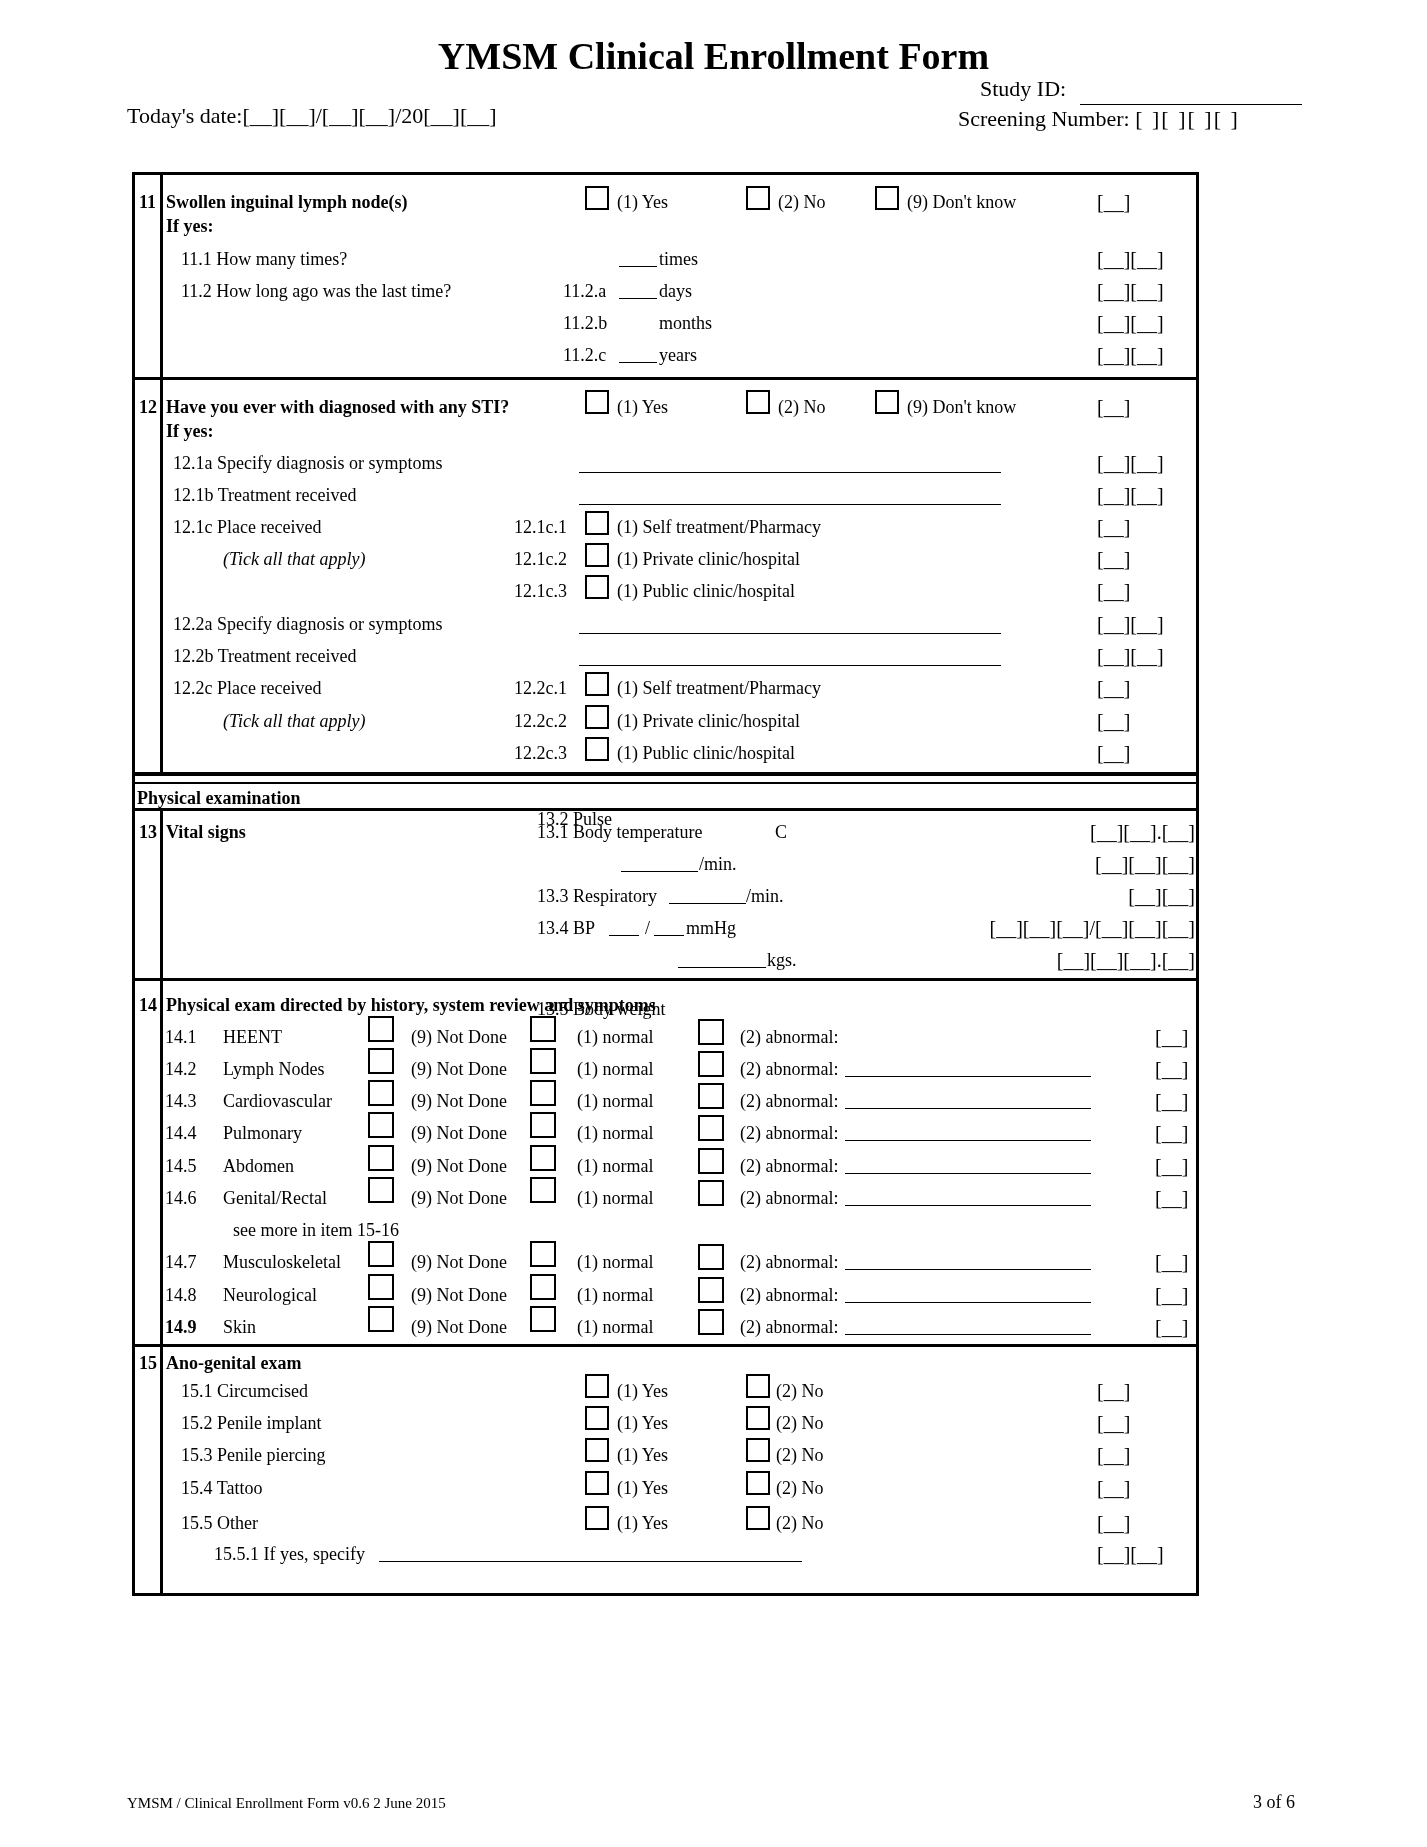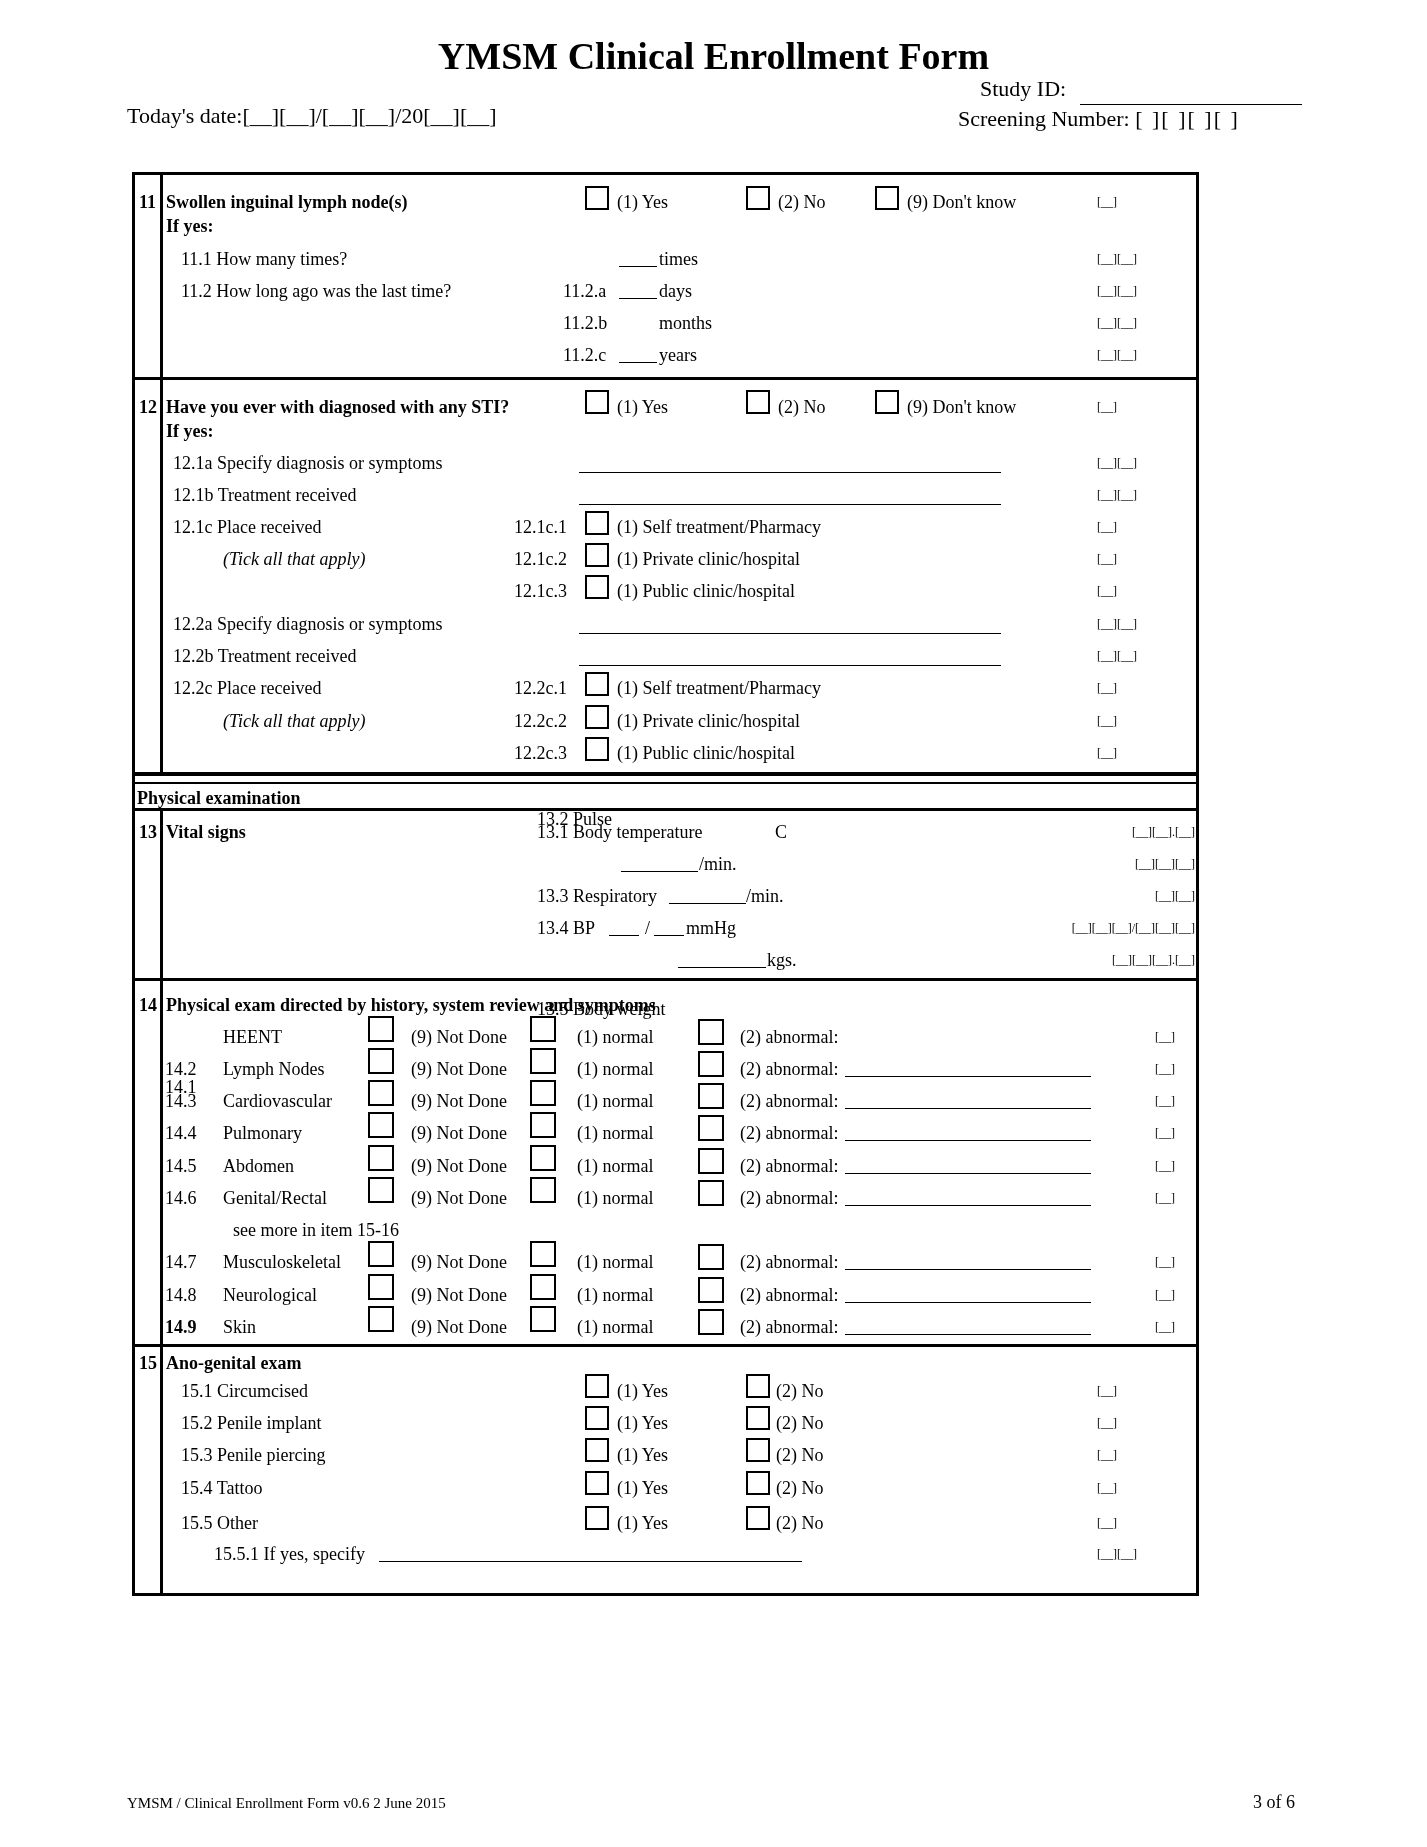--- a/index.html
+++ b/index.html
@@ -7,21 +7,21 @@
   .abs{position:absolute;white-space:nowrap;}
   .t{font-size:18px;line-height:22px;}
   .b{font-weight:bold;}
   .i{font-style:italic;}
   .title{font-size:38px;font-weight:bold;}
   .hdr{font-size:22px;line-height:26px;}
   .box{position:absolute;width:24px;height:24px;border:2px solid #000;box-sizing:border-box;background:#fff;}
   .hl{position:absolute;background:#000;}
   .vl{position:absolute;background:#000;}
   .uline{position:absolute;height:1px;background:#000;}
-  .code{font-size:12px;line-height:22px;letter-spacing:0;}
+  .code{font-size:20px;line-height:22px;letter-spacing:0;}
   .r{text-align:right;}
 </style>
 </head>
 <body>
 
 <div class="abs title" style="left:0;width:1427px;text-align:center;top:34px;">YMSM Clinical Enrollment Form</div>
 <div class="abs hdr" style="left:127px;top:103px;">
   <span>Today's date:</span><span>[__][__]/[__][__]/20[__][__]</span>
 </div>
 <div class="abs hdr" style="left:980px;top:76px;">Study ID:</div>
@@ -177,21 +177,21 @@
   <div class="uline" style="left:678px;top:967px;width:88px;"></div>
   <div class="abs t" style="left:767px;top:949px;">kgs.</div>
   <div class="abs code r" style="right:232px;top:949px;">[__][__][__].[__]</div>
 </div>
 
 <div>
   <div class="abs t b" style="left:139px;top:994px;">14</div>
   <div class="abs t b" style="left:166px;top:994px;">Physical exam directed by history, system review and symptoms</div>
 
   <div>
-    <div class="abs t" style="left:165px;top:1076px;">14.1</div>
+    <div class="abs t" style="left:165px;top:1026px;">14.1</div>
     <div class="abs t" style="left:223px;top:1026px;">HEENT</div>
     <div class="box" style="left:368px;top:1016px;width:26px;height:26px;"></div>
     <div class="abs t" style="left:411px;top:1026px;">(9) Not Done</div>
     <div class="box" style="left:530px;top:1016px;width:26px;height:26px;"></div>
     <div class="abs t" style="left:577px;top:1026px;">(1) normal</div>
     <div class="box" style="left:698px;top:1019px;width:26px;height:26px;"></div>
     <div class="abs t" style="left:740px;top:1026px;">(2) abnormal:</div>
     <div class="abs code" style="left:1155px;top:1026px;">[__]</div>
   </div>
 

